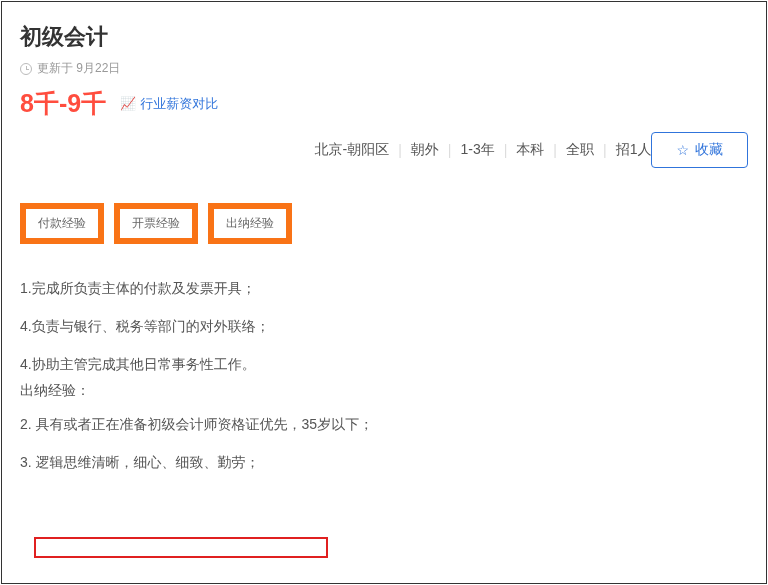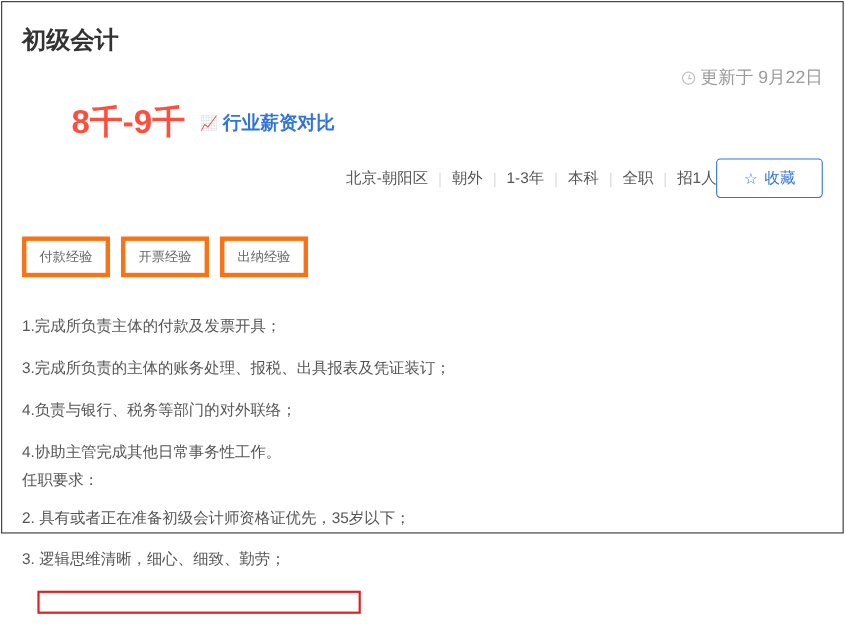--- a/index.html
+++ b/index.html
@@ -7,37 +7,36 @@
       font-family: "Microsoft YaHei", "PingFang SC", sans-serif;
       width: 768px;
       height: 585px;
       background: #fff;
       padding: 0;
       position: relative;
     }
     .container {
       border: 1px solid #333;
       width: 766px;
-      height: 484px;
+      height: 583px;
       margin: 1px;
       padding: 20px 18px;
     }
     .job-title {
       font-size: 22px;
       font-weight: bold;
       color: #333;
       margin-bottom: 8px;
     }
     .update-row {
       display: flex;
       align-items: center;
       color: #999;
-      font-size: 16px;
+      font-size: 12px;
       margin-bottom: 10px;
-      justify-content: flex-end;
     }
     .clock-icon {
       display: inline-block;
       width: 12px;
       height: 12px;
       border: 1px solid #bbb;
       border-radius: 50%;
       margin-right: 5px;
       position: relative;
     }
@@ -59,35 +58,33 @@
       height: 1px;
       background: #bbb;
     }
     .salary-row {
       display: flex;
       align-items: center;
       margin-bottom: 12px;
     }
     .salary {
       color: #ff4d3e;
-      font-size: 30px;
+      font-size: 25px;
       font-weight: bold;
       margin-right: 14px;
-      margin-left: 45px;
     }
     .compare-icon {
       color: #3074db;
       font-size: 13px;
       margin-right: 4px;
     }
     .compare-link {
       color: #3074db;
-      font-size: 17px;
+      font-size: 13px;
       cursor: pointer;
-      font-weight: bold;
     }
     .info-row {
       display: flex;
       align-items: center;
       justify-content: flex-end;
       margin-bottom: 35px;
     }
     .info-tags {
       display: flex;
       align-items: center;
@@ -119,21 +116,21 @@
       font-weight: bold;
       color: #333;
       margin-bottom: 18px;
     }
     .skill-tags {
       display: flex;
       gap: 10px;
       margin-bottom: 30px;
     }
     .skill-tag {
-      border: 4px solid #f97316;
+      border: 6px solid #f97316;
       padding: 6px 12px;
       font-size: 12px;
       color: #666;
       background: #fff;
     }
     .desc-list {
       font-size: 14px;
       color: #555;
       line-height: 2;
     }
@@ -197,26 +194,25 @@
 
 
   <div class="skill-tags">
     <span class="skill-tag">付款经验</span>
     <span class="skill-tag">开票经验</span>
     <span class="skill-tag">出纳经验</span>
   </div>
 
   <div class="desc-list">
     <div class="desc-item">1.完成所负责主体的付款及发票开具；</div>
-    <div class="desc-item">3.完成所负责的主体的账务处理、报税、出具报表及凭证装订；</div>
     <div class="desc-item">4.负责与银行、税务等部门的对外联络；</div>
     <div class="desc-item">4.协助主管完成其他日常事务性工作。</div>
   </div>
 
-  <div class="req-title">任职要求：</div>
+  <div class="req-title">出纳经验：</div>
 
   <div class="req-list">
     <div class="desc-item" style="position:relative">
       <span>2. </span><span id="hl">具有或者正在准备初级会计师资格证优先，</span><span>35岁以下；</span>
     </div>
     <div class="desc-item">
       <span>3. </span><span>逻辑思维清晰，细心、细致、勤劳；</span>
     </div>
   </div>
 </div>

